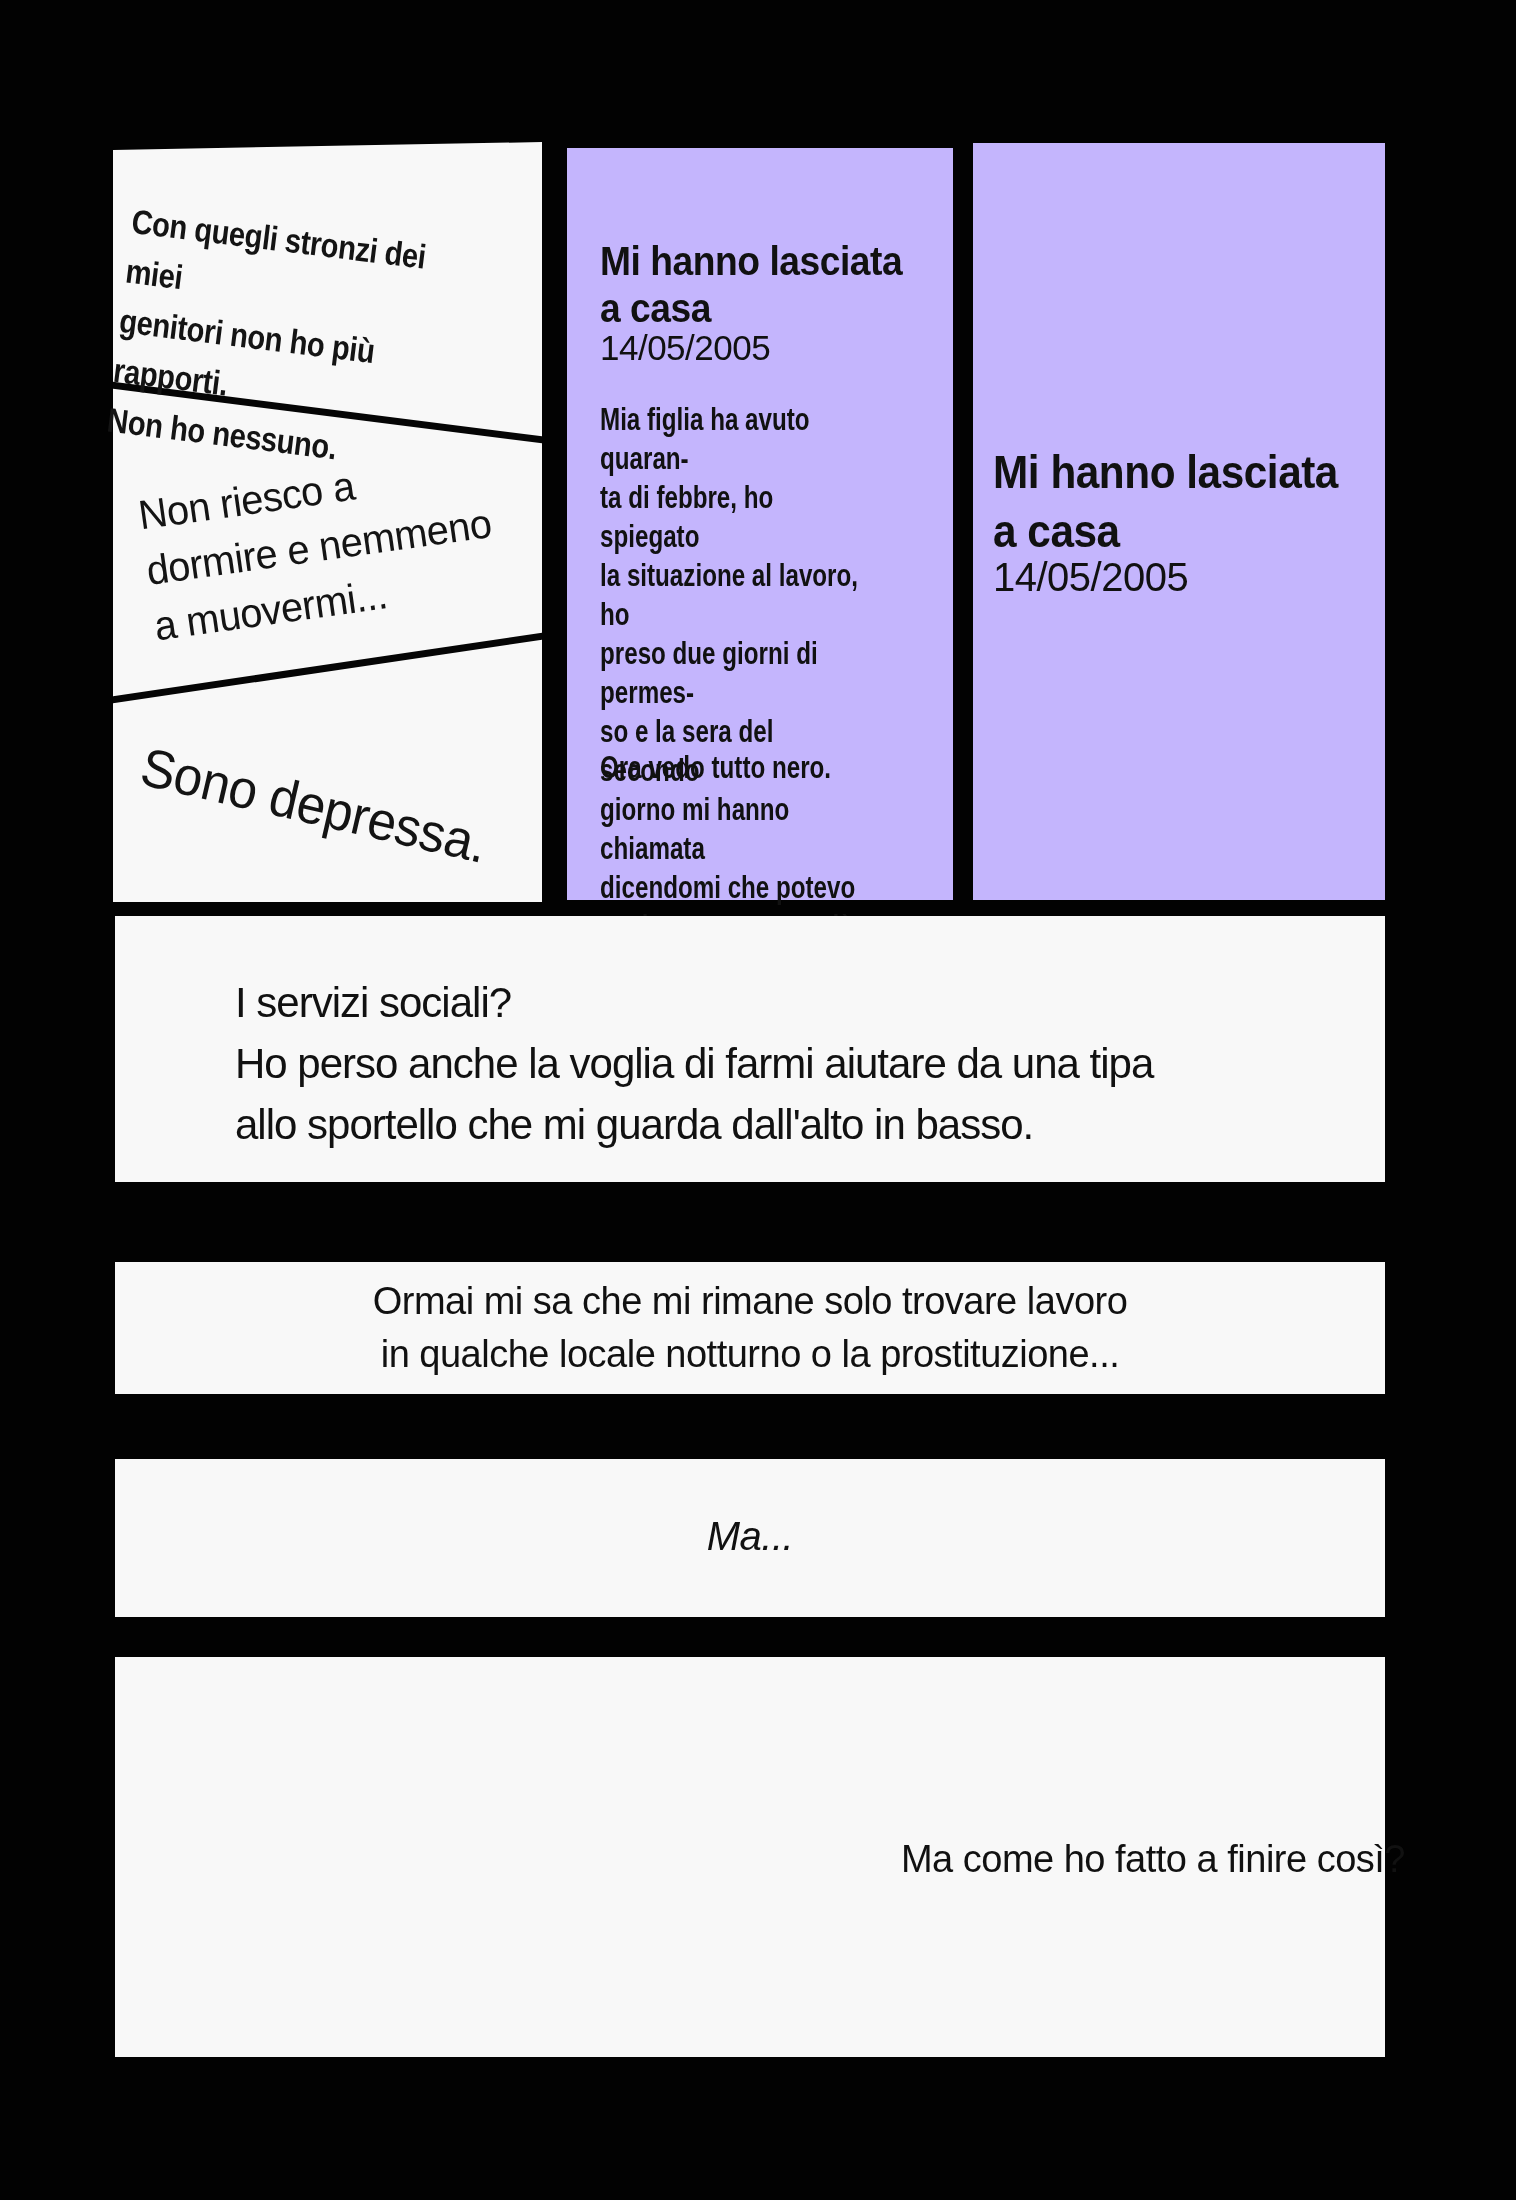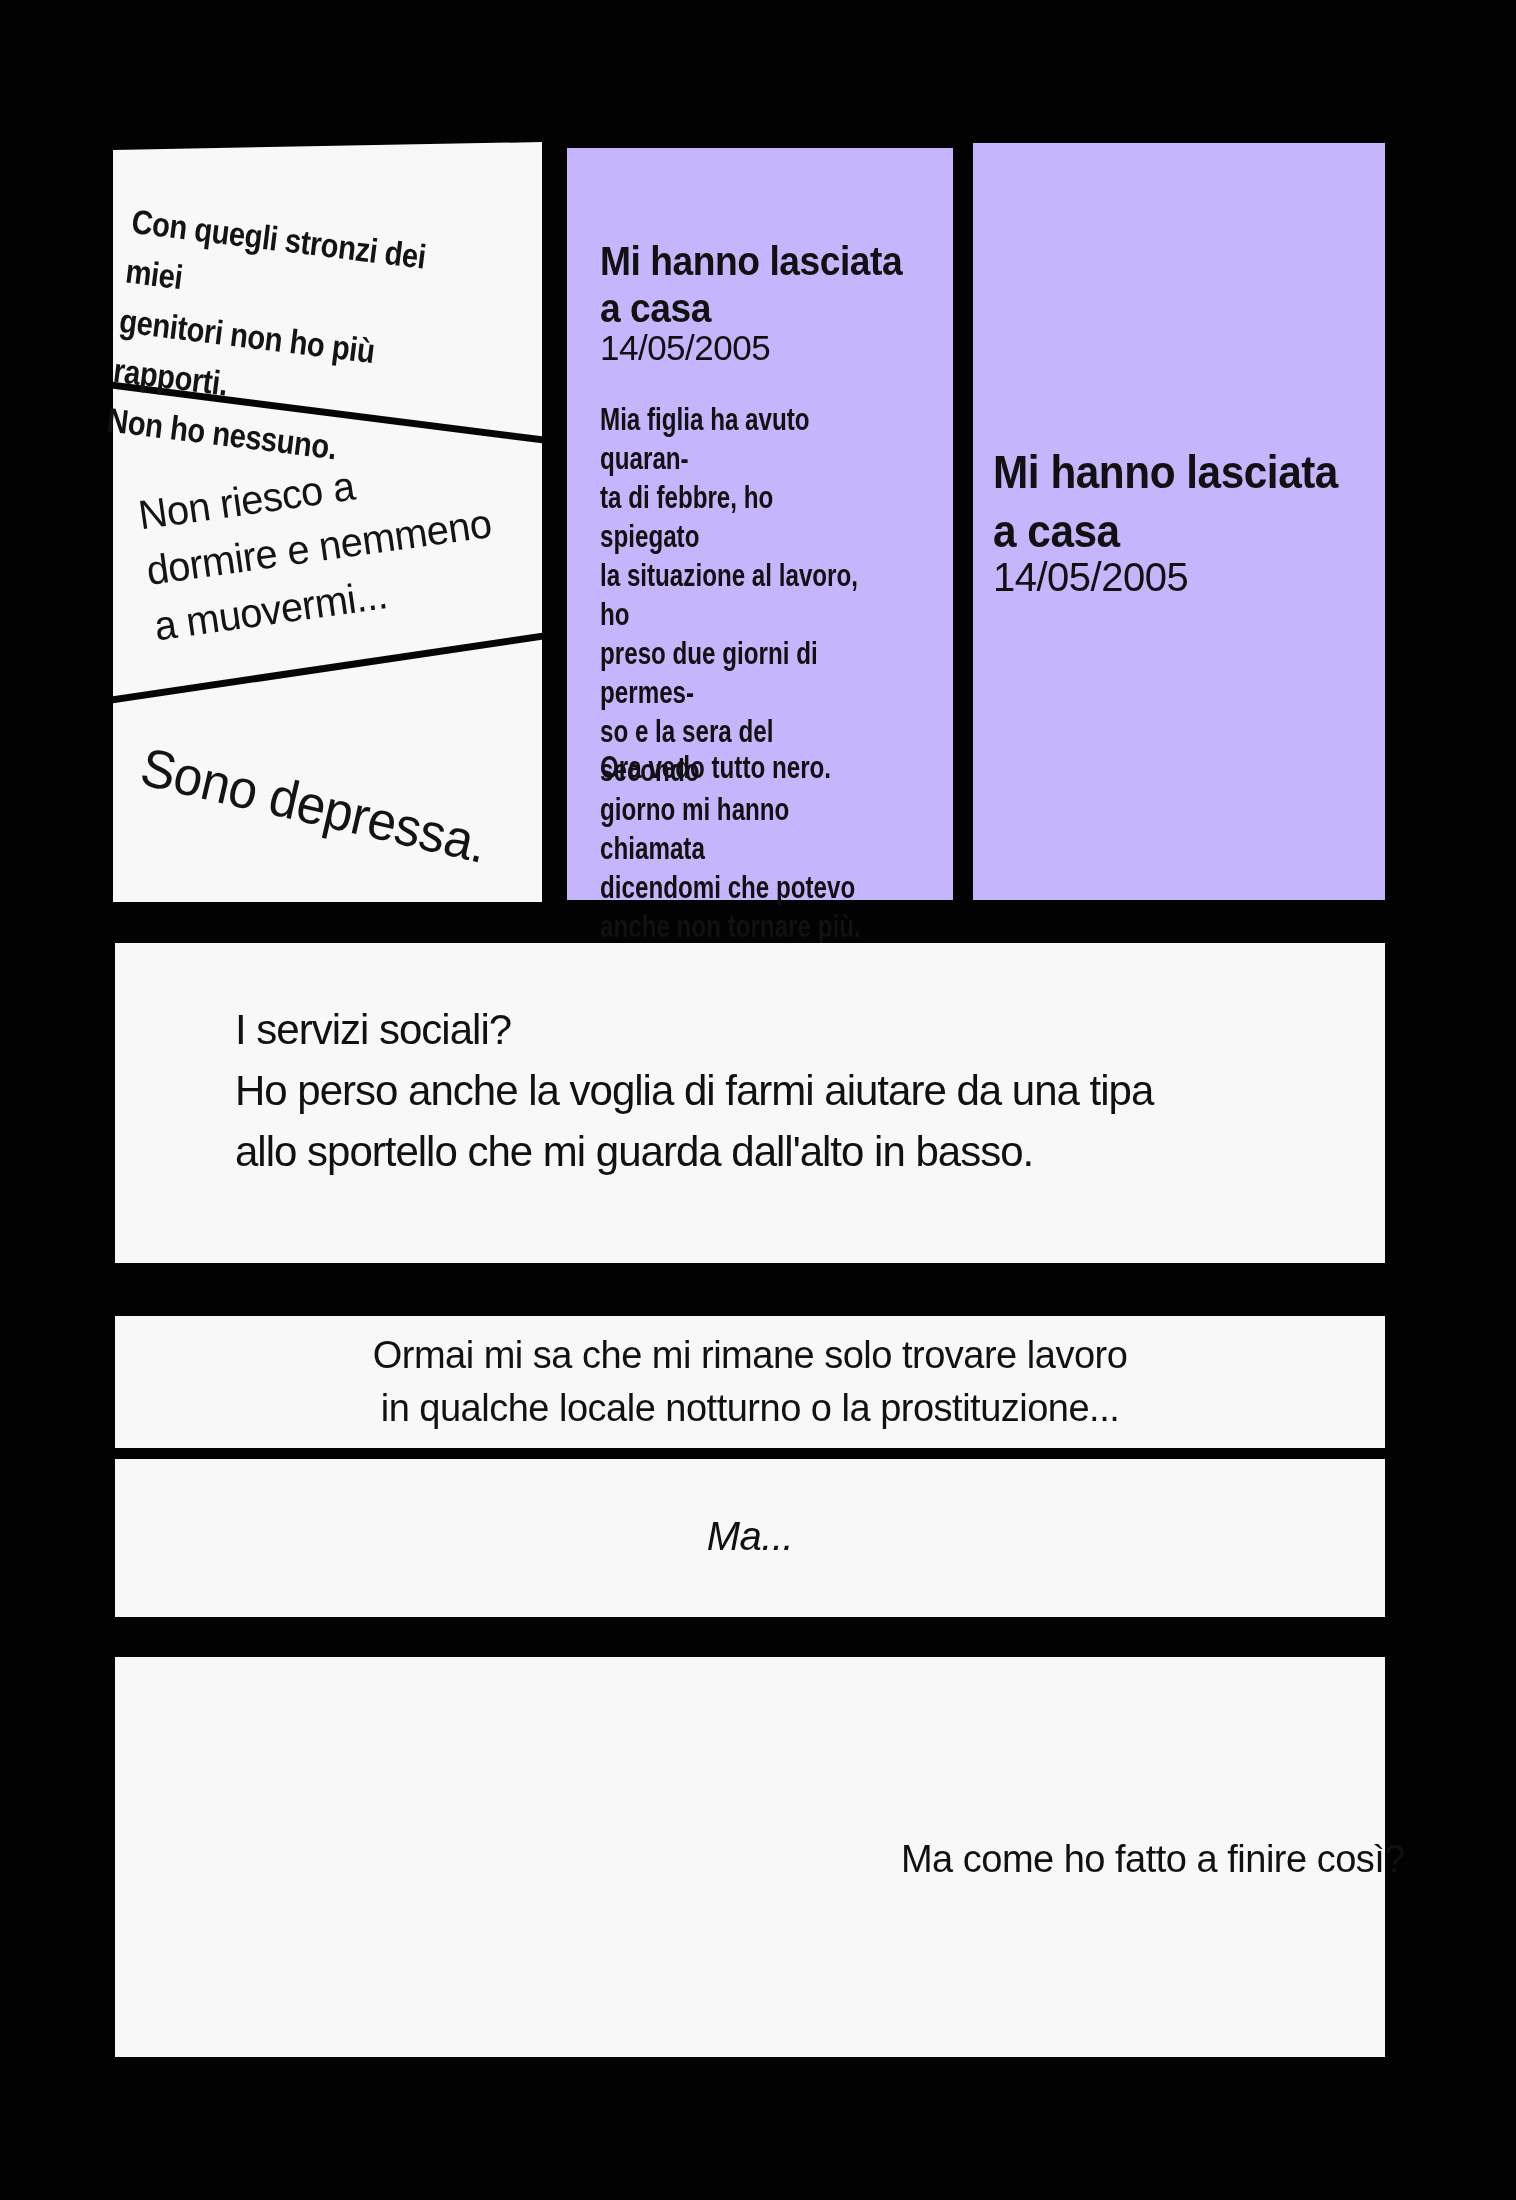--- a/index.html
+++ b/index.html
@@ -81,27 +81,27 @@
     transform: scaleX(0.92); transform-origin: 0 0;
     white-space: pre-line; letter-spacing: -0.5px;
   }
   #diary-repeat-date {
     position: absolute; left: 20px; top: 412px;
     font-size: 40px; letter-spacing: -0.5px;
   }
 
   
   .band { position: absolute; left: 115px; width: 1270px; background: #f8f8f8; }
-  #caption-band-1 { top: 943px; height: 320px; }
+  #caption-band-1 { top: 916px; height: 266px; }
   #caption-band-1 .caption {
     position: absolute; left: 120px; top: 56px;
     font-size: 42px; line-height: 61px;
     letter-spacing: -1px; white-space: pre-line;
   }
-  #caption-band-2 { top: 1316px; height: 132px; }
+  #caption-band-2 { top: 1262px; height: 132px; }
   #caption-band-2 .caption {
     position: absolute; left: 0; top: 13px; width: 100%;
     text-align: center;
     font-size: 38px; line-height: 53px;
     letter-spacing: -0.5px; white-space: pre-line;
   }
   #caption-band-3 { top: 1459px; height: 158px; font-style: italic; }
   #caption-band-3 .caption {
     position: absolute; left: 0; top: 53px; width: 100%;
     text-align: center;

